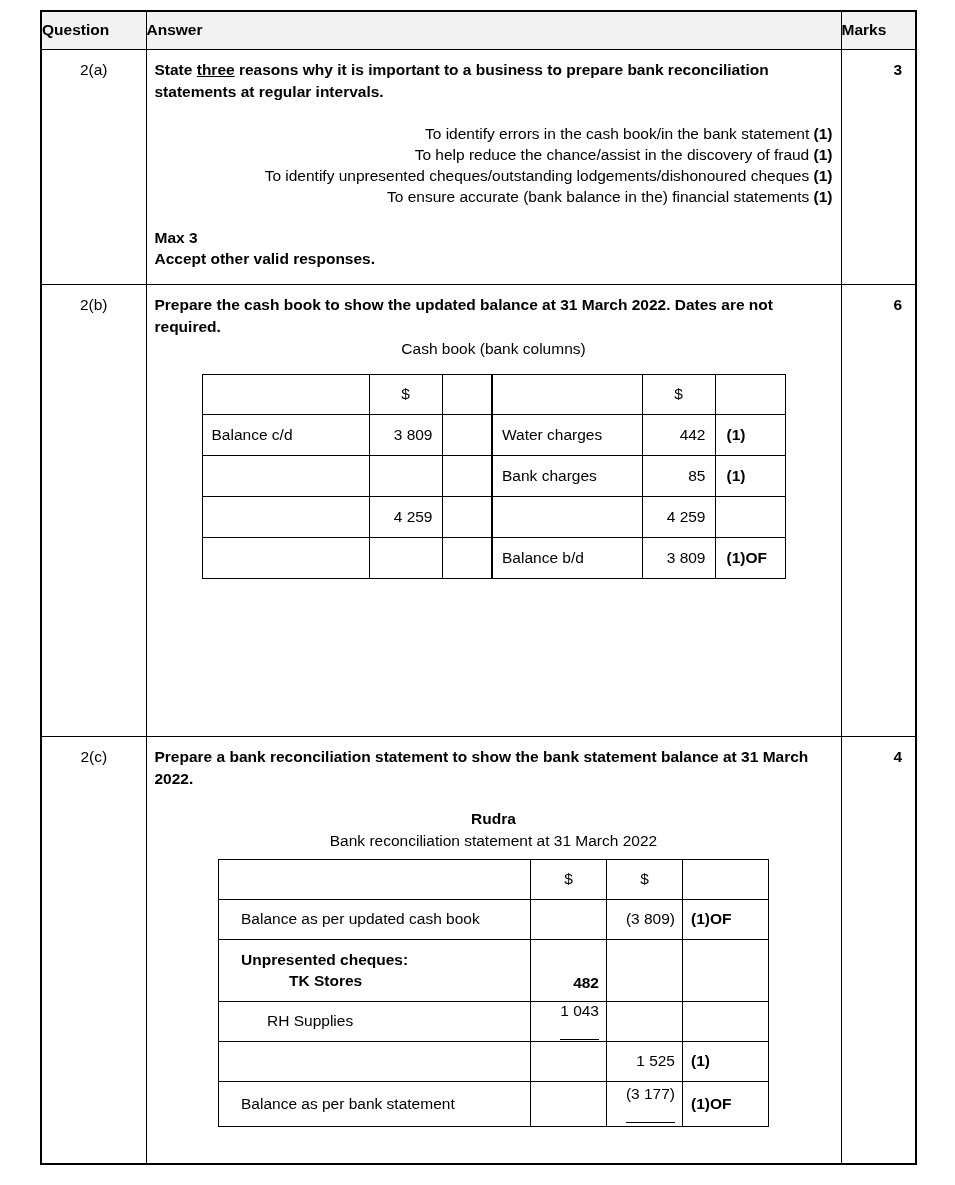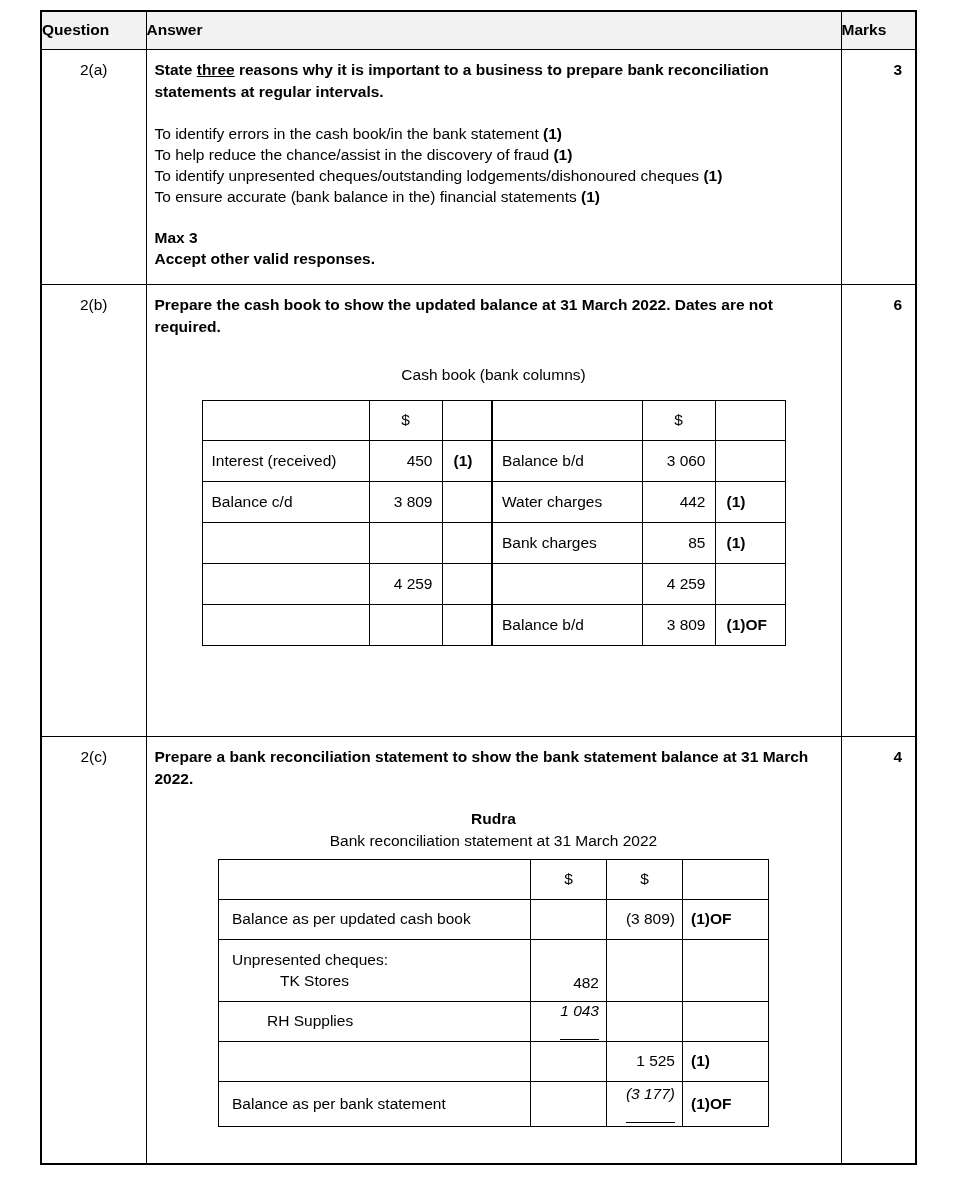--- a/index.html
+++ b/index.html
@@ -32,26 +32,26 @@
     text-align: left;
     vertical-align: middle;
   }
   td.qcell { text-align: center; vertical-align: top; padding-top: 11px; }
   td.acell { vertical-align: top; padding: 9px 8px 8px 8px; }
   td.mcell { text-align: right; vertical-align: top; padding: 11px 13px 0 0; font-weight: bold; }
 
   .qtext { font-weight: bold; line-height: 22px; }
   .uword { text-decoration: underline; margin-top: 36px; }
   .sp { height: 20px; }
-  .point { line-height: 21px; }
+  .point { line-height: 21px; text-align: right; }
   .point .mk { font-weight: bold; }
   .bnote { font-weight: bold; line-height: 21px; }
 
   .tbl-title { text-align: center; line-height: 22px; }
-  .mt24 { margin-top: 26px; }
+  .mt24 { }
   .mt16 { margin-top: 18px; font-weight: bold; }
 
   
   table.inner {
     border-collapse: collapse;
     table-layout: fixed;
     margin: 14px auto 0 auto;
   }
   table.inner td { border: 1.5px solid #000; vertical-align: middle; }
 
@@ -61,30 +61,30 @@
   table.cb tr.h td { height: 40px; }
   .cb .d { text-align: left; padding-left: 9px; }
   .cb .a { text-align: right; padding-right: 9px; }
   .cb .m { text-align: left; padding-left: 11px; font-weight: bold; }
   .cb .c { text-align: center; }
   .cb .mid { border-left-width: 2.6px; }
 
   
   table.rc { width: 550px; margin-top: 7px; }
   table.rc td { height: 40px; }
-  table.rc tr.tall td { height: 62px; }
+  table.rc tr.tall td { height: 62px; font-weight: bold; }
   table.rc tr.last td { height: 45px; }
-  .rc .d { text-align: left; padding-left: 13px; }
+  .rc .d { text-align: left; padding-left: 22px; }
   .rc .a { text-align: right; padding-right: 7px; }
   .rc .m { text-align: left; padding-left: 8px; font-weight: bold; }
   .rc .c { text-align: center; }
   .rc .indent { padding-left: 48px; }
   .rc .vb { vertical-align: bottom; padding-bottom: 9px; }
   .rc .dline { line-height: 21px; }
-  .ul { display: inline-block; border-bottom: 1.6px solid #000; padding-bottom: 19px; font-style: italic; }
+  .ul { display: inline-block; border-bottom: 1.6px solid #000; padding-bottom: 19px; }
 </style>
 </head>
 <body>
 
 <div class="page">
   <table class="outer">
     <colgroup>
       <col style="width:105px">
         <col style="width:695px">
         <col style="width:75px">
@@ -129,28 +129,20 @@
             <tbody>
               <tr class="h">
                 <td class="d"></td>
                 <td class="c">$</td>
                 <td></td>
                 <td class="d mid"></td>
                 <td class="c">$</td>
                 <td></td>
               </tr>
               <tr>
-                <td class="d">Interest (received)</td>
-                <td class="a">450</td>
-                <td class="m">(1)</td>
-                <td class="d mid">Balance b/d</td>
-                <td class="a">3 060</td>
-                <td class="m"></td>
-              </tr>
-              <tr>
                 <td class="d">Balance c/d</td>
                 <td class="a">3 809</td>
                 <td class="m"></td>
                 <td class="d mid">Water charges</td>
                 <td class="a">442</td>
                 <td class="m">(1)</td>
               </tr>
               <tr>
                 <td class="d"></td>
                 <td class="a"></td>

